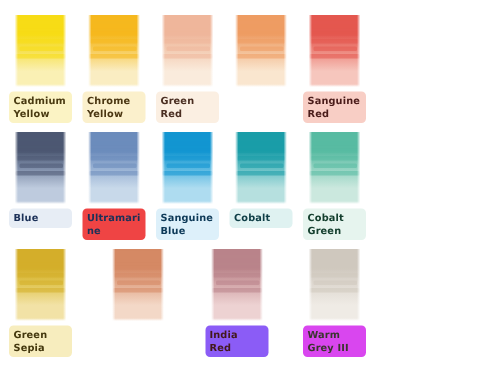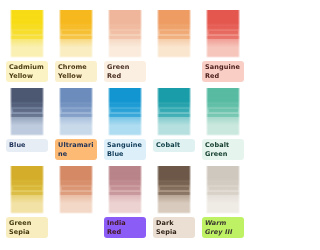--- a/index.html
+++ b/index.html
@@ -175,21 +175,21 @@
             <i style="top: 3px; left: 3px; width: 33px; background: rgb(108, 140, 188);"></i>
             <i style="top: 8px; left: 5px; width: 30px; background: rgb(108, 140, 188);"></i>
             <i style="top: 13px; left: 2px; width: 36px; background: rgb(108, 140, 188);"></i>
             <i style="top: 18px; left: 4px; width: 32px; background: rgb(108, 140, 188);"></i>
             <i style="top: 23px; left: 6px; width: 29px; background: rgb(108, 140, 188);"></i>
             <i style="top: 28px; left: 3px; width: 34px; background: rgb(108, 140, 188);"></i>
           </div>
           <div class="edgeL" style="background: linear-gradient(to right, rgb(255, 255, 255) 0%, rgb(255, 255, 255) 55%, rgba(255, 255, 255, 0) 100%);"></div>
           <div class="edgeR" style="background: linear-gradient(to left, rgb(255, 255, 255) 0%, rgb(255, 255, 255) 55%, rgba(255, 255, 255, 0) 100%);"></div>
         </div>
-        <div class="label" style="background: #fdba74; color: rgb(28, 49, 88);">
+        <div class="label" style="background: #ef4444; color: rgb(28, 49, 88);">
           <div>Ultramarine</div>
         </div>
       </div>
       <div class="cell">
         <div class="swatch">
           <div class="wash" style="background: linear-gradient(rgb(18, 150, 209) 0%, rgb(18, 150, 209) 26%, rgb(79, 180, 223) 48%, rgb(174, 220, 240) 78%, rgb(174, 220, 240) 96%, rgb(255, 255, 255) 100%);"></div>
           <div class="strokes">
             <i style="top: 3px; left: 3px; width: 33px; background: rgb(18, 150, 209);"></i>
             <i style="top: 8px; left: 5px; width: 30px; background: rgb(18, 150, 209);"></i>
             <i style="top: 13px; left: 2px; width: 36px; background: rgb(18, 150, 209);"></i>
@@ -292,50 +292,31 @@
           <div class="edgeL" style="background: linear-gradient(to right, rgb(255, 255, 255) 0%, rgb(255, 255, 255) 55%, rgba(255, 255, 255, 0) 100%);"></div>
           <div class="edgeR" style="background: linear-gradient(to left, rgb(255, 255, 255) 0%, rgb(255, 255, 255) 55%, rgba(255, 255, 255, 0) 100%);"></div>
         </div>
         <div class="label" style="background: #8b5cf6; color: rgb(67, 25, 28);">
           <div>India</div>
           <div>Red</div>
         </div>
       </div>
       <div class="cell">
         <div class="swatch">
-          <div class="wash" style="background: linear-gradient(rgb(109, 88, 72) 0%, rgb(109, 88, 72) 26%, rgb(160, 138, 119) 48%, rgb(216, 203, 189) 78%, rgb(216, 203, 189) 96%, rgb(255, 255, 255) 100%);"></div>
-          <div class="strokes">
-            <i style="top: 3px; left: 3px; width: 33px; background: rgb(109, 88, 72);"></i>
-            <i style="top: 8px; left: 5px; width: 30px; background: rgb(109, 88, 72);"></i>
-            <i style="top: 13px; left: 2px; width: 36px; background: rgb(109, 88, 72);"></i>
-            <i style="top: 18px; left: 4px; width: 32px; background: rgb(109, 88, 72);"></i>
-            <i style="top: 23px; left: 6px; width: 29px; background: rgb(109, 88, 72);"></i>
-            <i style="top: 28px; left: 3px; width: 34px; background: rgb(109, 88, 72);"></i>
-          </div>
-          <div class="edgeL" style="background: linear-gradient(to right, rgb(255, 255, 255) 0%, rgb(255, 255, 255) 55%, rgba(255, 255, 255, 0) 100%);"></div>
-          <div class="edgeR" style="background: linear-gradient(to left, rgb(255, 255, 255) 0%, rgb(255, 255, 255) 55%, rgba(255, 255, 255, 0) 100%);"></div>
-        </div>
-        <div class="label" style="background: rgb(234, 223, 210); color: rgb(51, 36, 26);">
-          <div>Dark</div>
-          <div>Sepia</div>
-        </div>
-      </div>
-      <div class="cell">
-        <div class="swatch">
           <div class="wash" style="background: linear-gradient(rgb(207, 200, 190) 0%, rgb(207, 200, 190) 26%, rgb(222, 216, 208) 48%, rgb(239, 235, 229) 78%, rgb(239, 235, 229) 96%, rgb(255, 255, 255) 100%);"></div>
           <div class="strokes">
             <i style="top: 3px; left: 3px; width: 33px; background: rgb(207, 200, 190);"></i>
             <i style="top: 8px; left: 5px; width: 30px; background: rgb(207, 200, 190);"></i>
             <i style="top: 13px; left: 2px; width: 36px; background: rgb(207, 200, 190);"></i>
             <i style="top: 18px; left: 4px; width: 32px; background: rgb(207, 200, 190);"></i>
             <i style="top: 23px; left: 6px; width: 29px; background: rgb(207, 200, 190);"></i>
             <i style="top: 28px; left: 3px; width: 34px; background: rgb(207, 200, 190);"></i>
           </div>
           <div class="edgeL" style="background: linear-gradient(to right, rgb(255, 255, 255) 0%, rgb(255, 255, 255) 55%, rgba(255, 255, 255, 0) 100%);"></div>
           <div class="edgeR" style="background: linear-gradient(to left, rgb(255, 255, 255) 0%, rgb(255, 255, 255) 55%, rgba(255, 255, 255, 0) 100%);"></div>
         </div>
-        <div class="label" style="background: #bef264; color: rgb(59, 54, 48); font-style: italic;">
+        <div class="label" style="background: #d946ef; color: rgb(59, 54, 48);">
           <div>Warm</div>
           <div>Grey III</div>
         </div>
       </div>
     </div>
   </div>
 
 </body></html>

